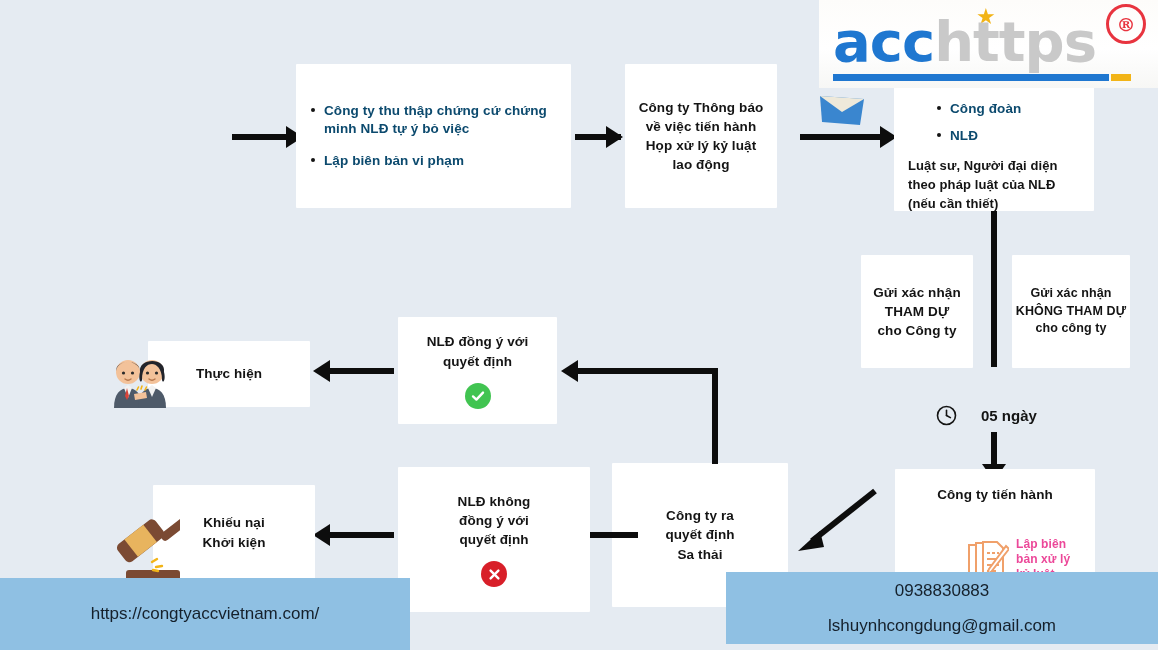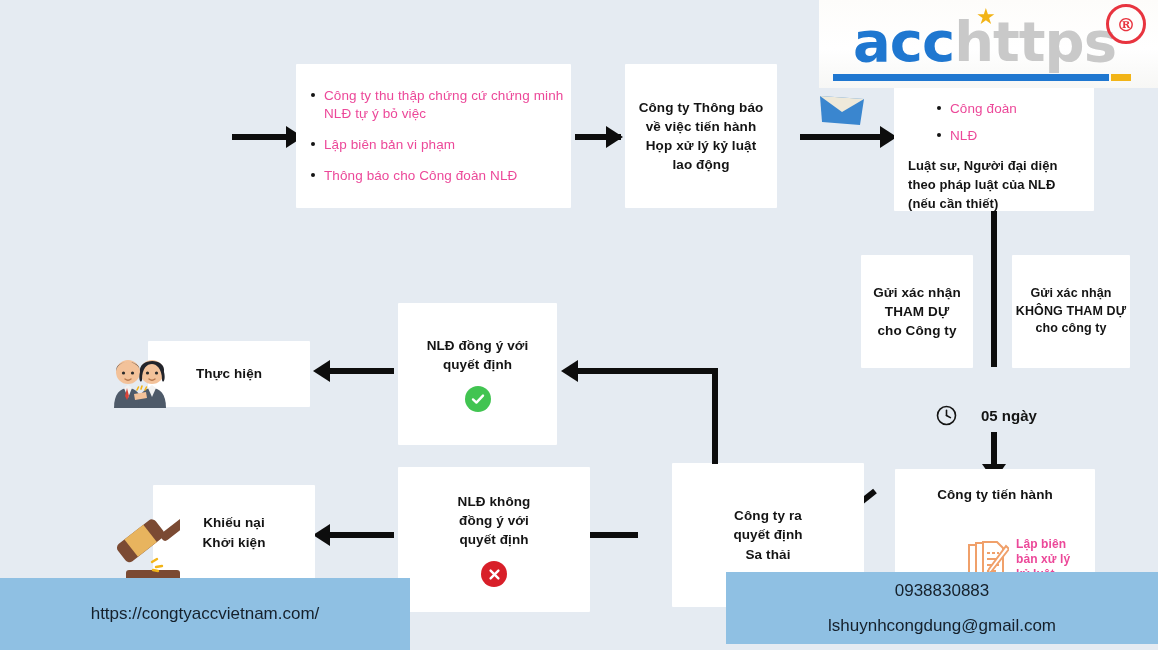--- a/index.html
+++ b/index.html
@@ -31,22 +31,22 @@
     border-radius:1px;
   }
   .box .ln{display:block;white-space:nowrap;}
   .box.left-txt{align-items:flex-start;text-align:left;}
 
   
   ul.bl{
     margin:0;padding:0 0 0 18px;list-style:none;text-align:left;width:100%;
   }
   ul.bl li{
-    position:relative;margin:0 0 13px 0;font-weight:400;font-size:13.5px;
-    line-height:1.35;color:#ec4899;
+    position:relative;margin:0 0 13px 0;font-weight:700;font-size:13.5px;
+    line-height:1.35;color:#0c4a6e;
   }
   ul.bl li:last-child{margin-bottom:0;}
   ul.bl li::before{
     content:"";position:absolute;left:-13px;top:6px;width:4px;height:4px;
     border-radius:50%;background:#141414;
   }
 
   
   .hline{position:absolute;background:#0d0d0d;height:6px;}
   .vline{position:absolute;background:#0d0d0d;width:6px;}
@@ -78,21 +78,21 @@
   
   #logo{
     position:absolute;left:819px;top:0;width:339px;height:88px;
     background:linear-gradient(180deg,#fdfcfa 0%,#ffffff 55%,#f7f7f5 100%);
     overflow:hidden;
   }
   #logo .wordmark{
     position:absolute;left:14px;top:14px;font-size:56px;line-height:56px;
     font-weight:700;letter-spacing:-1px;font-family:"DejaVu Sans",sans-serif;
   }
-  #logo .wm-a{color:#1f77d0;margin-left:20px;}
+  #logo .wm-a{color:#1f77d0;}
   #logo .wm-b{color:#c9c9c9;}
   #logo .bar{position:absolute;left:14px;top:74px;width:276px;height:7px;background:#1f77d0;}
   #logo .bar2{position:absolute;left:292px;top:74px;width:20px;height:7px;background:#f2b417;}
   #logo .star{position:absolute;left:157px;top:6px;color:#f2b417;font-size:22px;line-height:22px;}
   #logo .reg{position:absolute;right:12px;top:4px;width:34px;height:34px;border:3px solid #e8343f;
     border-radius:50%;color:#e8343f;font-size:19px;font-weight:700;display:flex;
     align-items:center;justify-content:center;font-family:"DejaVu Serif",serif;}
 
   
   #envelope{position:absolute;left:816px;top:92px;width:52px;height:36px;}
@@ -122,21 +122,20 @@
 <div id="stage">
 
 
   <div class="hline" style="left:232px;top:134px;width:54px;"></div>
   <div class="ahead-r" style="left:286px;top:126px;"></div>
 
   <div class="box left-txt" style="left:296px;top:64px;width:275px;height:144px;padding:18px 14px 18px 10px;justify-content:center;">
     <ul class="bl">
       <li>Công ty thu thập chứng cứ chứng minh NLĐ tự ý bỏ việc</li>
       <li>Lập biên bản vi phạm</li>
-      <li>Thông báo cho Công đoàn NLĐ</li>
     </ul>
   </div>
 
   <div class="hline" style="left:575px;top:134px;width:46px;"></div>
   <div class="ahead-r" style="left:606px;top:126px;"></div>
 
   <div class="box" style="left:625px;top:64px;width:152px;height:144px;">
     <span class="ln">Công ty Thông báo</span>
     <span class="ln">về việc tiến hành</span>
     <span class="ln">Họp xử lý kỷ luật</span>
@@ -219,34 +218,34 @@
         <span class="ln">kỷ luật</span>
       </div>
     </div>
   </div>
 
   <svg class="diag" style="left:790px;top:485px;" width="90" height="70" viewBox="0 0 90 70">
     <line x1="85" y1="6" x2="22" y2="56" stroke="#0d0d0d" stroke-width="6"></line>
     <polygon points="8,66 30,46 34,62" fill="#0d0d0d"></polygon>
   </svg>
 
-  <div class="box" style="left:672px;top:463px;width:192px;height:144px;">
+  <div class="box" style="left:612px;top:463px;width:176px;height:144px;">
     <span class="ln">Công ty ra</span>
     <span class="ln">quyết định</span>
     <span class="ln">Sa thải</span>
   </div>
 
   <div class="vline" style="left:712px;top:368px;height:96px;"></div>
   <div class="hline" style="left:578px;top:368px;width:140px;"></div>
   <div class="ahead-l" style="left:561px;top:360px;"></div>
 
   <div class="hline" style="left:578px;top:532px;width:60px;"></div>
   <div class="ahead-l" style="left:561px;top:524px;"></div>
 
-  <div class="box" style="left:398px;top:303px;width:159px;height:142px;">
+  <div class="box" style="left:398px;top:317px;width:159px;height:107px;">
     <span class="ln">NLĐ đồng ý với</span>
     <span class="ln">quyết định</span>
     <div class="mark ok">
       <svg width="16" height="16" viewBox="0 0 16 16">
         <polyline points="3,8.4 6.4,11.6 13,4.6" fill="none" stroke="#fff" stroke-width="2.4" stroke-linecap="round" stroke-linejoin="round"></polyline>
       </svg>
     </div>
   </div>
 
   <div class="box" style="left:398px;top:467px;width:192px;height:145px;">

